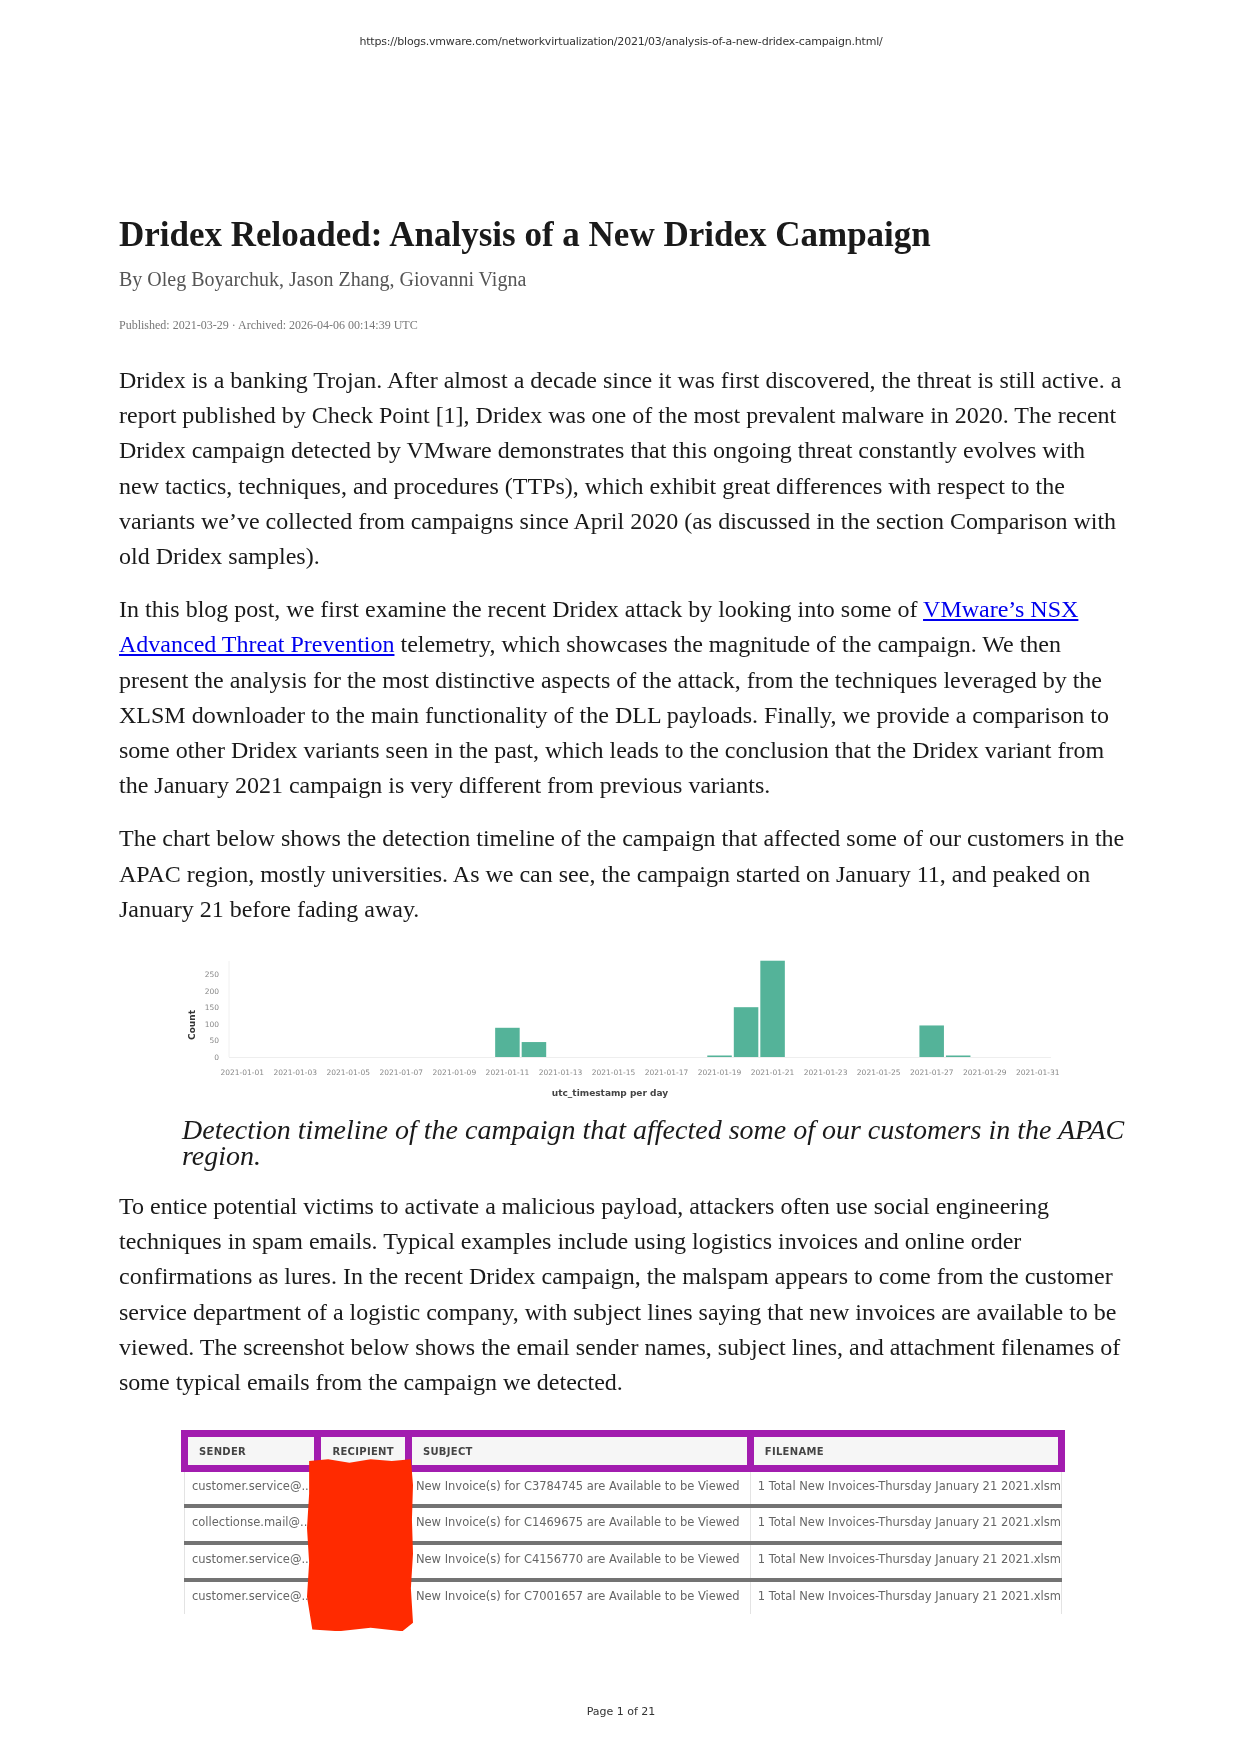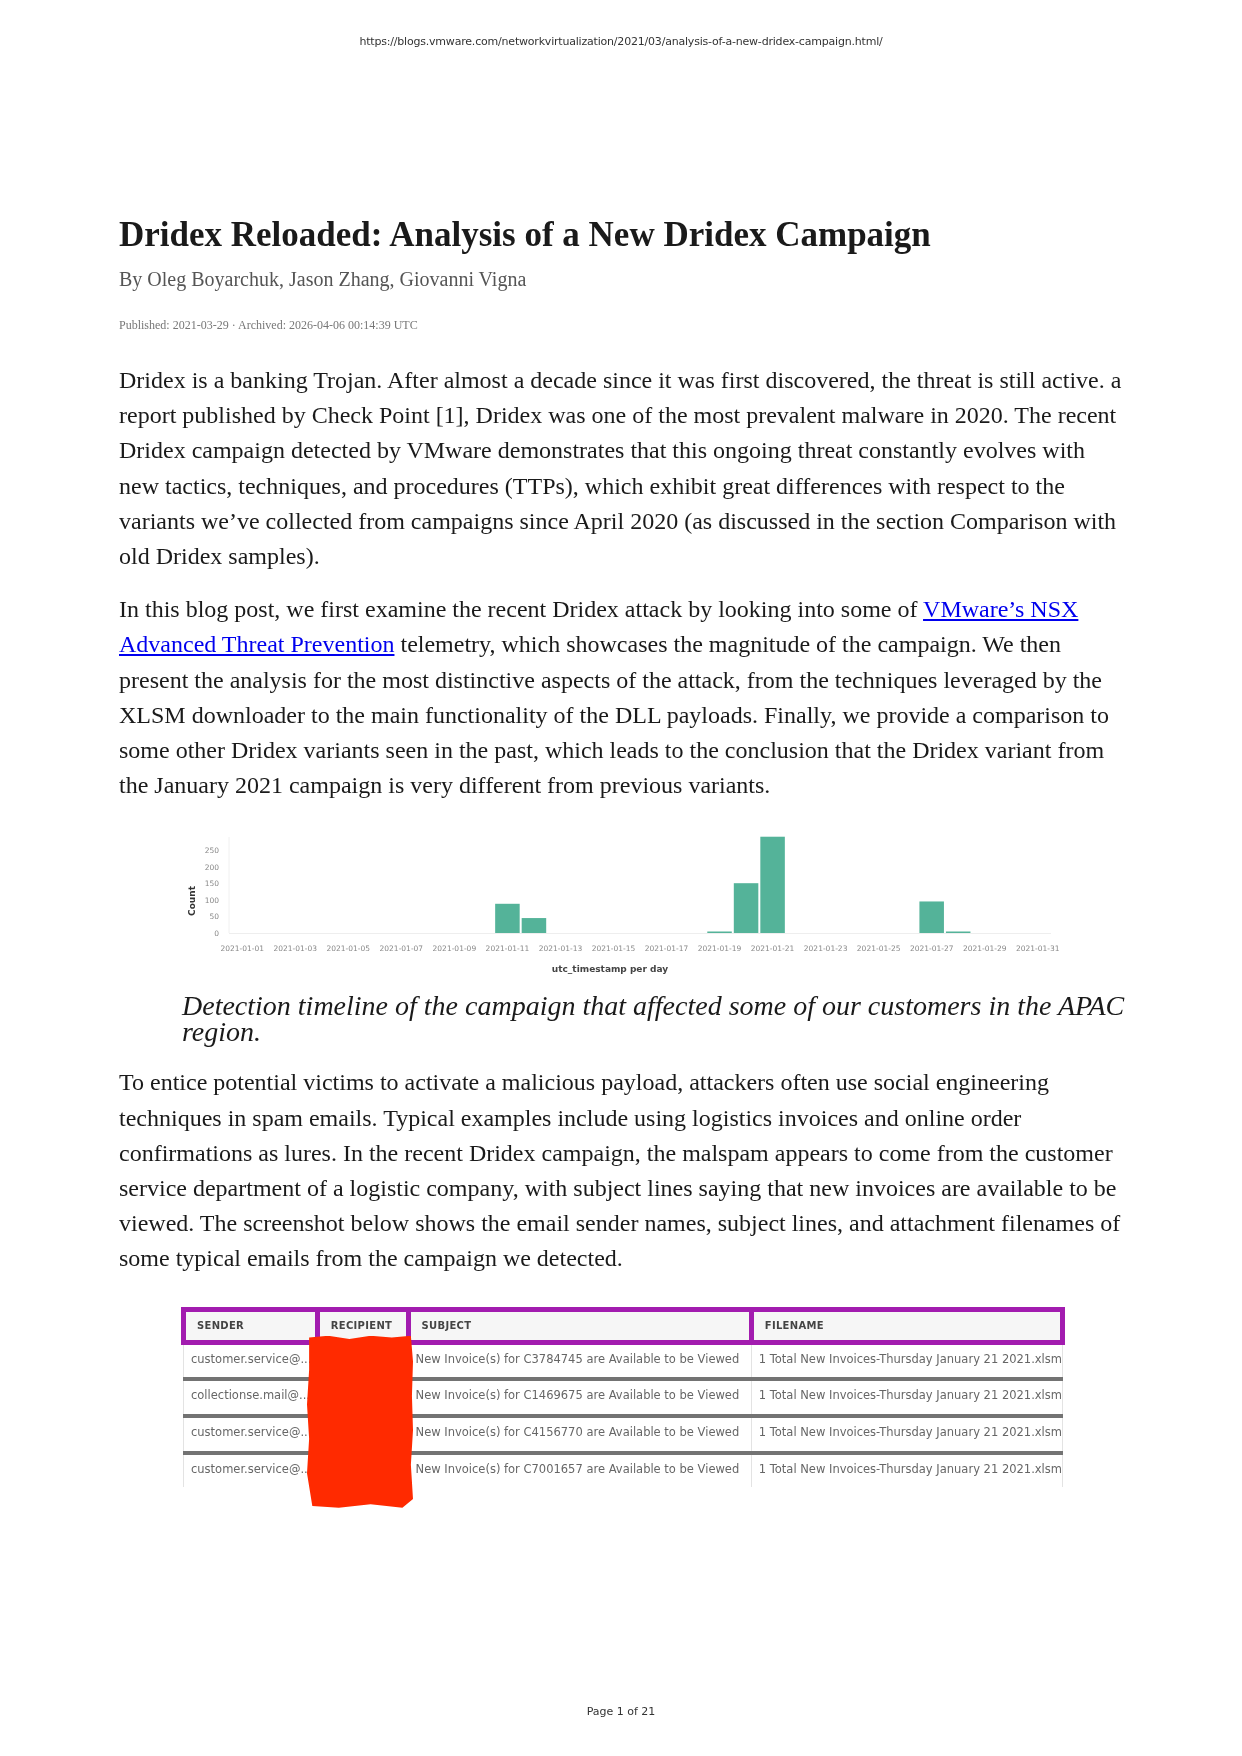--- a/index.html
+++ b/index.html
@@ -29,21 +29,21 @@
   .caption {
     margin: 16px 0 0 63px; font-size: 28px; font-style: italic; line-height: 26px; color: #1a1a1a;
   }
   .figure-table { margin: 30px 0 0 62px; width: 884px; position: relative; }
   table.emails {
     border-collapse: collapse; width: 884px; font-family: "DejaVu Sans", sans-serif;
     font-size: 11.5px; color: #666;
   }
   table.emails th {
     background: #f6f6f6; text-align: left; font-size: 10px; font-weight: bold; color: #444;
-    height: 28px; padding: 0 0 0 11px; border: 5px solid #a21caf; letter-spacing: 0.3px;
+    height: 28px; padding: 0 0 0 11px; border: 7px solid #a21caf; letter-spacing: 0.3px;
   }
   table.emails td {
     height: 37px; padding: 0 0 0 7px; border-top: 4px solid #737373; border-left: 1px solid #e3e3e3;
     border-right: 1px solid #e3e3e3; vertical-align: top; padding-top: 7px; box-sizing: border-box;
     white-space: nowrap; overflow: hidden; margin-top: 27px;
   }
   table.emails tr:last-child td { border-bottom: none; height: 34px; }
   .col-sender { width: 128px; }
   .col-recipient { width: 100px; }
   .col-subject { width: 349px; }
@@ -65,20 +65,21 @@
   <h1 class="title">Dridex Reloaded: Analysis of a New Dridex Campaign</h1>
   <div class="byline">By Oleg Boyarchuk, Jason Zhang, Giovanni Vigna</div>
   <div class="meta">Published: 2021-03-29 · Archived: 2026-04-06 00:14:39 UTC</div>
 
   <p class="body" style="margin-top:26px;">Dridex is a banking Trojan. After almost a decade since it was first discovered, the threat is still active. a report published by Check Point [1], Dridex was one of the most prevalent malware in 2020. The recent Dridex campaign detected by VMware demonstrates that this ongoing threat constantly evolves with new tactics, techniques, and procedures (TTPs), which exhibit great differences with respect to the variants we’ve collected from campaigns since April 2020 (as discussed in the section Comparison with old Dridex samples).</p>
 
   <p class="body">
     <span>In this blog post, we first examine the recent Dridex attack by looking into some of </span><a href="#">VMware’s NSX Advanced Threat Prevention</a><span> telemetry, which showcases the magnitude of the campaign. We then present the analysis for the most distinctive aspects of the attack, from the techniques leveraged by the XLSM downloader to the main functionality of the DLL payloads. Finally, we provide a comparison to some other Dridex variants seen in the past, which leads to the conclusion that the Dridex variant from the January 2021 campaign is very different from previous variants.</span>
   </p>
 
+  <p class="body">The chart below shows the detection timeline of the campaign that affected some of our customers in the APAC region, mostly universities. As we can see, the campaign started on January 11, and peaked on January 21 before fading away.</p>
 
   <div class="figure-chart">
     <svg id="chart-svg" width="880" height="148">
       <g id="chart-y-axis">
           <line x1="48" x2="48" y1="8" y2="104" stroke="#f0f0f0"></line>
           <text x="38" y="107" text-anchor="end" font-family="DejaVu Sans, sans-serif" font-size="7.5" fill="#888">0</text>
           <text x="38" y="90.4" text-anchor="end" font-family="DejaVu Sans, sans-serif" font-size="7.5" fill="#888">50</text>
           <text x="38" y="73.8" text-anchor="end" font-family="DejaVu Sans, sans-serif" font-size="7.5" fill="#888">100</text>
           <text x="38" y="57.199999999999996" text-anchor="end" font-family="DejaVu Sans, sans-serif" font-size="7.5" fill="#888">150</text>
           <text x="38" y="40.599999999999994" text-anchor="end" font-family="DejaVu Sans, sans-serif" font-size="7.5" fill="#888">200</text>

